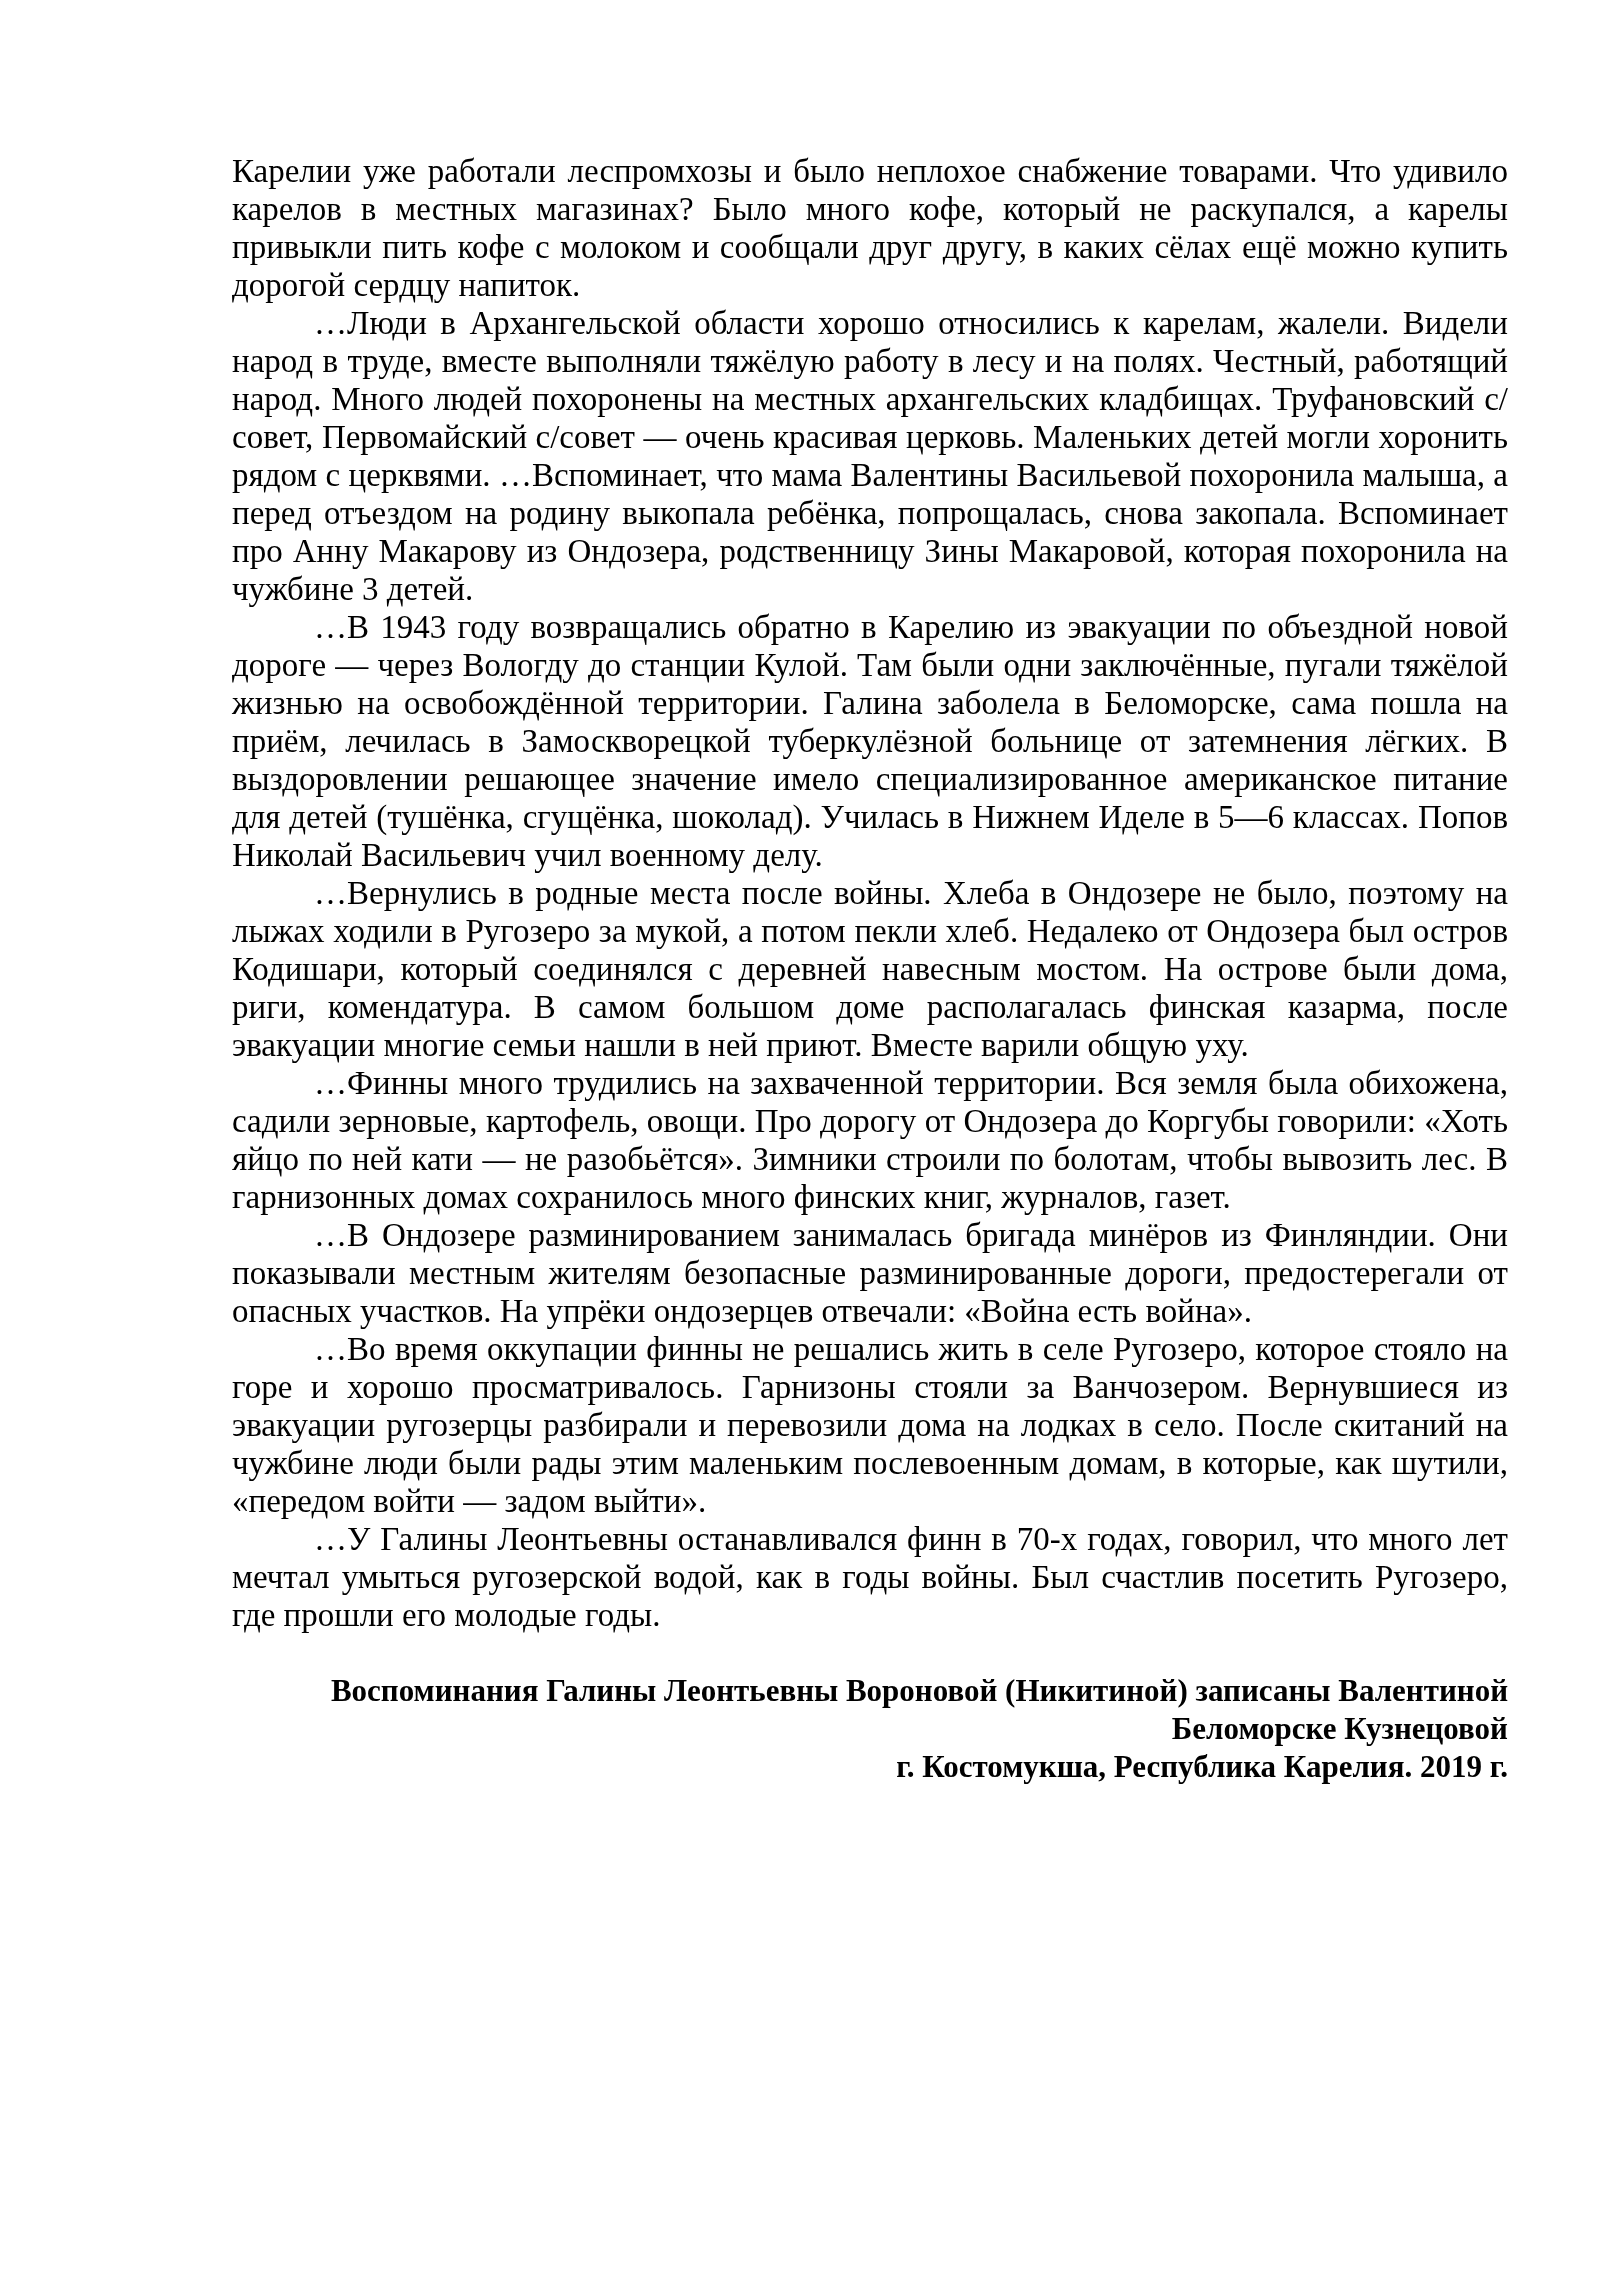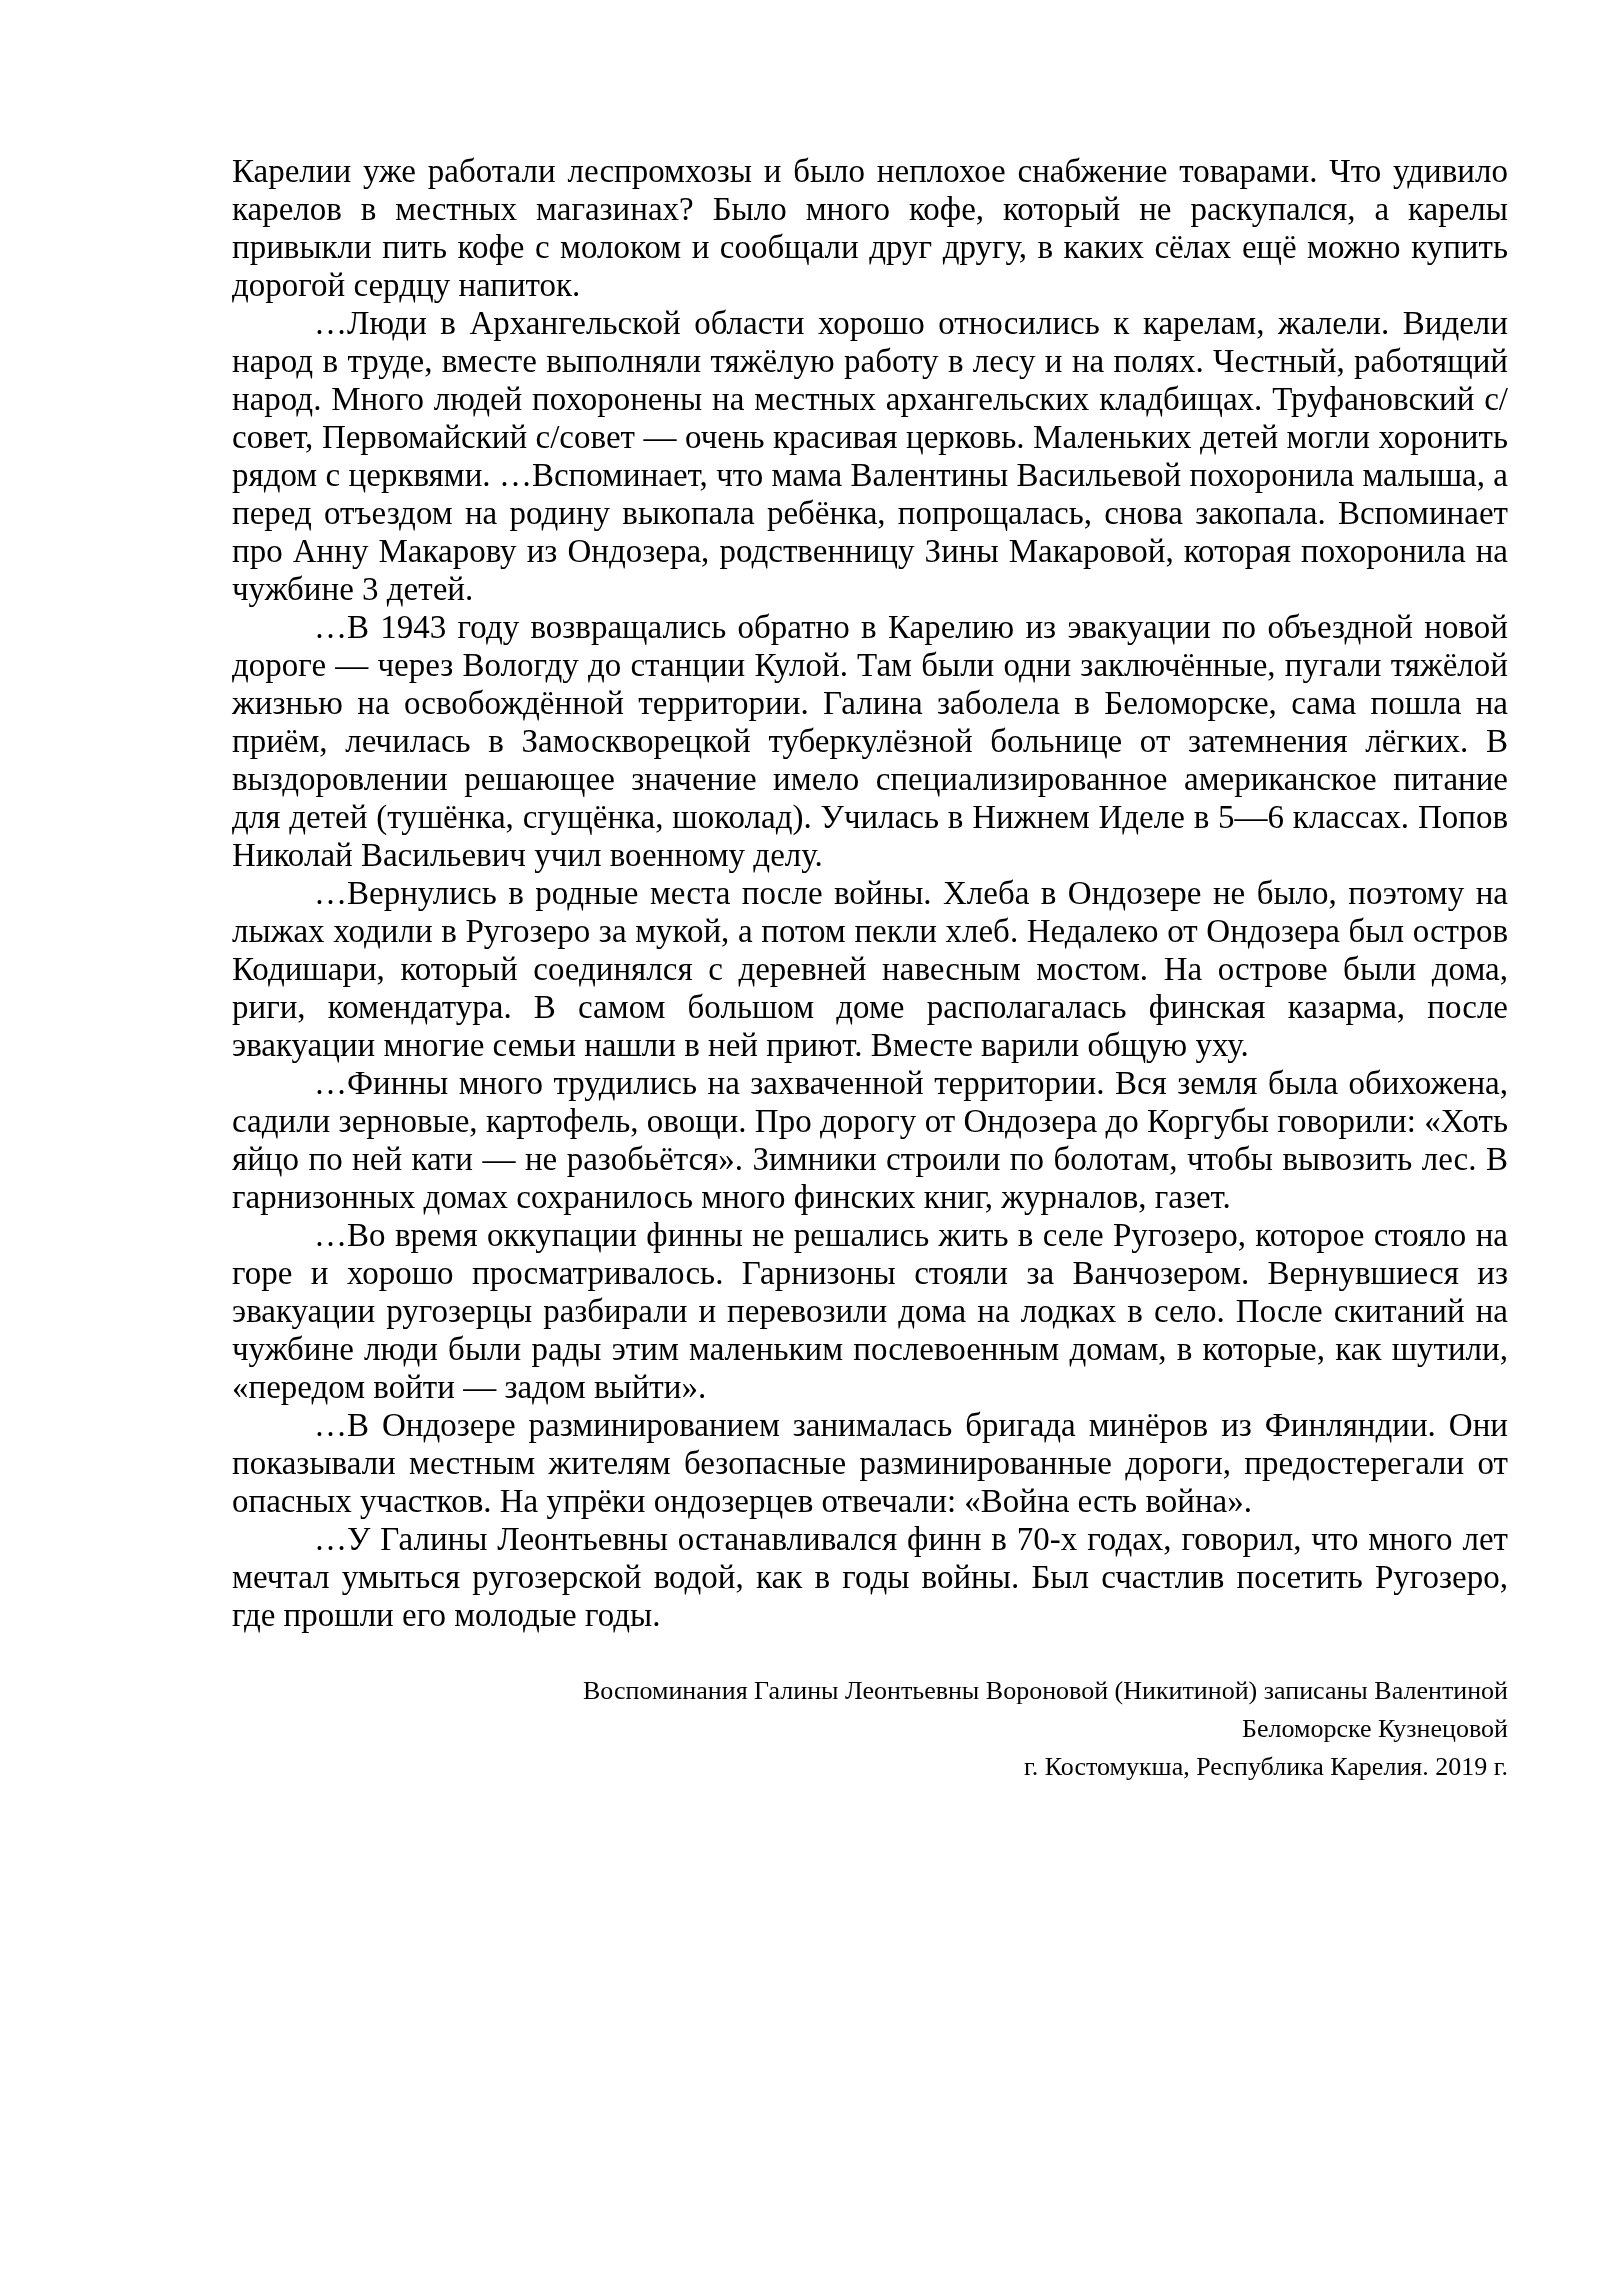--- a/index.html
+++ b/index.html
@@ -17,37 +17,37 @@
   .para {
     margin: 0;
     text-align: justify;
     text-indent: 82px;
     hyphens: none;
   }
   .para.first { text-indent: 0; }
   .signature {
     margin-top: 38px;
     text-align: right;
-    font-weight: normal;
-    font-size: 26px;
+    font-weight: bold;
+    font-size: 31px;
     line-height: 38px;
   }
   .signature div { margin: 0; }
 </style>
 </head>
 <body>
 
 <div class="page">
   <p class="para first">Карелии уже работали леспромхозы и было неплохое снабжение товарами. Что удивило карелов в местных магазинах? Было много кофе, который не раскупался, а карелы привыкли пить кофе с молоком и сообщали друг другу, в каких сёлах ещё можно купить дорогой сердцу напиток.</p>
   <p class="para">…Люди в Архангельской области хорошо относились к карелам, жалели. Видели народ в труде, вместе выполняли тяжёлую работу в лесу и на полях. Честный, работящий народ. Много людей похоронены на местных архангельских кладбищах. Труфановский с/совет, Первомайский с/совет — очень красивая церковь. Маленьких детей могли хоронить рядом с церквями. …Вспоминает, что мама Валентины Васильевой похоронила малыша, а перед отъездом на родину выкопала ребёнка, попрощалась, снова закопала. Вспоминает про Анну Макарову из Ондозера, родственницу Зины Макаровой, которая похоронила на чужбине 3 детей.</p>
   <p class="para">…В 1943 году возвращались обратно в Карелию из эвакуации по объездной новой дороге — через Вологду до станции Кулой. Там были одни заключённые, пугали тяжёлой жизнью на освобождённой территории. Галина заболела в Беломорске, сама пошла на приём, лечилась в Замоскворецкой туберкулёзной больнице от затемнения лёгких. В выздоровлении решающее значение имело специализированное американское питание для детей (тушёнка, сгущёнка, шоколад). Училась в Нижнем Иделе в 5—6 классах. Попов Николай Васильевич учил военному делу.</p>
   <p class="para">…Вернулись в родные места после войны. Хлеба в Ондозере не было, поэтому на лыжах ходили в Ругозеро за мукой, а потом пекли хлеб. Недалеко от Ондозера был остров Кодишари, который соединялся с деревней навесным мостом. На острове были дома, риги, комендатура. В самом большом доме располагалась финская казарма, после эвакуации многие семьи нашли в ней приют. Вместе варили общую уху.</p>
   <p class="para">…Финны много трудились на захваченной территории. Вся земля была обихожена, садили зерновые, картофель, овощи. Про дорогу от Ондозера до Коргубы говорили: «Хоть яйцо по ней кати — не разобьётся». Зимники строили по болотам, чтобы вывозить лес. В гарнизонных домах сохранилось много финских книг, журналов, газет.</p>
+  <p class="para">…В Ондозере разминированием занималась бригада минёров из Финляндии. Они показывали местным жителям безопасные разминированные дороги, предостерегали от опасных участков. На упрёки ондозерцев отвечали: «Война есть война».</p>
   <p class="para">…Во время оккупации финны не решались жить в селе Ругозеро, которое стояло на горе и хорошо просматривалось. Гарнизоны стояли за Ванчозером. Вернувшиеся из эвакуации ругозерцы разбирали и перевозили дома на лодках в село. После скитаний на чужбине люди были рады этим маленьким послевоенным домам, в которые, как шутили, «передом войти — задом выйти».</p>
-  <p class="para">…В Ондозере разминированием занималась бригада минёров из Финляндии. Они показывали местным жителям безопасные разминированные дороги, предостерегали от опасных участков. На упрёки ондозерцев отвечали: «Война есть война».</p>
   <p class="para">…У Галины Леонтьевны останавливался финн в 70-х годах, говорил, что много лет мечтал умыться ругозерской водой, как в годы войны. Был счастлив посетить Ругозеро, где прошли его молодые годы.</p>
 
   <div class="signature">
     <div>Воспоминания Галины Леонтьевны Вороновой (Никитиной) записаны Валентиной</div>
     <div>Беломорске Кузнецовой</div>
     <div>г. Костомукша, Республика Карелия. 2019 г.</div>
   </div>
 </div>
 
 

